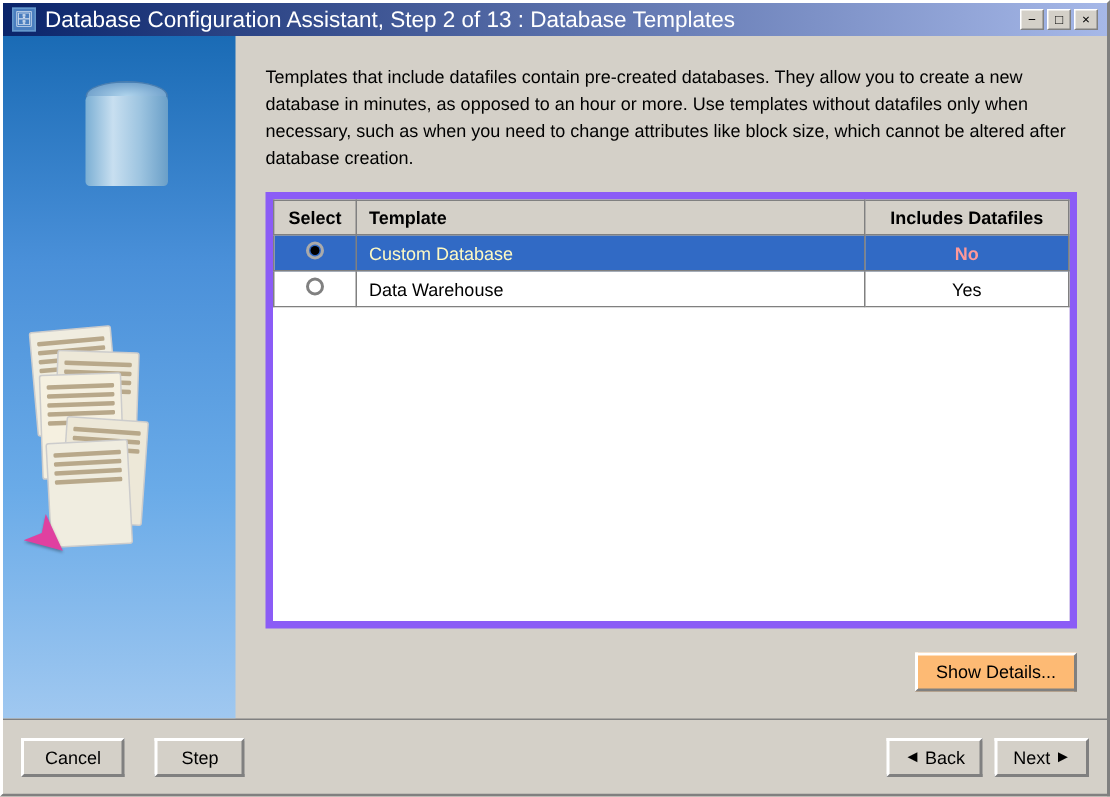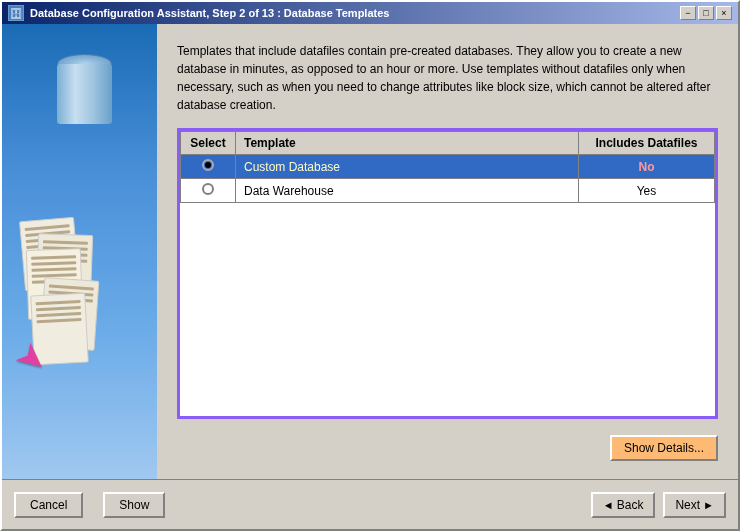--- a/index.html
+++ b/index.html
@@ -46,22 +46,22 @@
       background: #4a7ebf;
       border: 1px solid #6699cc;
       display: flex;
       align-items: center;
       justify-content: center;
       font-size: 10px;
       color: white;
     }
 
     .title-text {
-      font-size: 11px;
-      font-weight: bold;
+      font-size: 15px;
+      font-weight: normal;
       color: white;
     }
 
     .title-buttons {
       display: flex;
       gap: 2px;
     }
 
     .title-btn {
       width: 16px;
@@ -315,21 +315,21 @@
       display: flex;
       justify-content: flex-end;
       margin-top: 8px;
     }
 
     .nav-arrow {
       font-size: 11px;
     }
 
     .table-wrapper {
-      border: 3px solid #8b5cf6;
+      border: 5px solid #8b5cf6;
       flex: 1;
       display: flex;
       flex-direction: column;
       margin-bottom: 8px;
     }
 
     .main-content {
       flex: 1;
       display: flex;
       flex-direction: column;
@@ -444,21 +444,21 @@
         <div class="details-btn-area">
           <button class="show-details-btn">Show Details...</button>
         </div>
       </div>
     </div>
   </div>
 
   <div class="bottom-bar">
     <div class="bottom-left">
       <button class="btn">Cancel</button>
-      <button class="btn">Show</button>
+      <button class="btn">Step</button>
     </div>
     <div class="bottom-right">
       <button class="btn-nav">
         <span class="nav-arrow">◄</span>
         <span>Back</span>
       </button>
       <button class="btn-nav">
         <span>Next</span>
         <span class="nav-arrow">►</span>
       </button>

